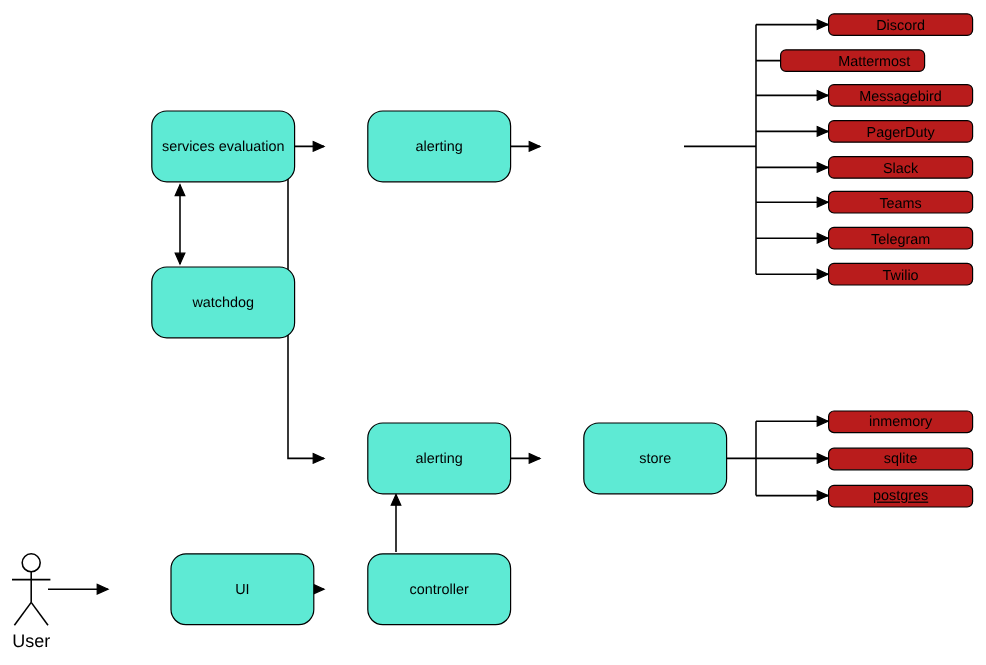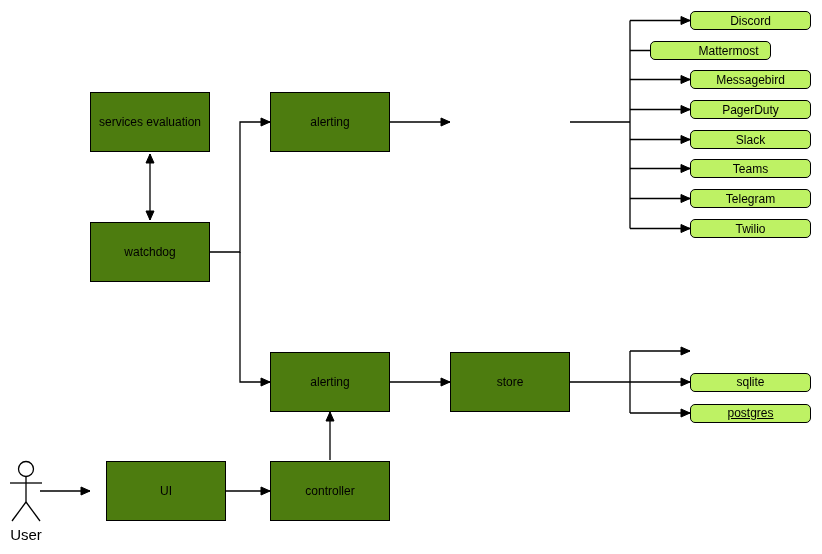--- a/index.html
+++ b/index.html
@@ -11,36 +11,37 @@
     font-family: "Liberation Sans", sans-serif;
     color: #000000;
     overflow: hidden;
   }
   svg.edge-layer { position: absolute; left: 0; top: 0; }
   .node {
     position: absolute;
     width: 120px;
     height: 60px;
     box-sizing: border-box;
-    background: #4d7c0f;
+    background: #5eead4;
     border: 1.3px solid #000000;
-    border-radius: 0;
+    border-radius: 13px;
     display: flex;
     align-items: center;
     justify-content: center;
     font-size: 12px;
     text-align: center;
     line-height: 1.2;
+    margin-left: 36px;
   }
   .leaf {
     position: absolute;
     width: 121px;
     height: 19px;
     box-sizing: border-box;
-    background: #bef264;
+    background: #b91c1c;
     border: 1.3px solid #000000;
     border-radius: 5px;
     display: flex;
     align-items: center;
     justify-content: center;
     font-size: 12px;
     text-align: center;
   }
   .actor-label {
     position: absolute;
@@ -122,18 +123,19 @@
 
   <div class="leaf" style="left:690px; top:11px;">Discord</div>
   <div class="leaf" style="left:650px; top:41px;padding-left:36px;">Mattermost</div>
   <div class="leaf" style="left:690px; top:70px;">Messagebird</div>
   <div class="leaf" style="left:690px; top:100px;">PagerDuty</div>
   <div class="leaf" style="left:690px; top:130px;">Slack</div>
   <div class="leaf" style="left:690px; top:159px;">Teams</div>
   <div class="leaf" style="left:690px; top:189px;">Telegram</div>
   <div class="leaf" style="left:690px; top:219px;">Twilio</div>
 
+  <div class="leaf" style="left:690px; top:341.5px;">inmemory</div>
   <div class="leaf" style="left:690px; top:372.5px;">sqlite</div>
   <div class="leaf" style="left:690px; top:403.5px;text-decoration:underline;">postgres</div>
 
   <div class="actor-label">User</div>
 
 </div>
 
 </body></html>

